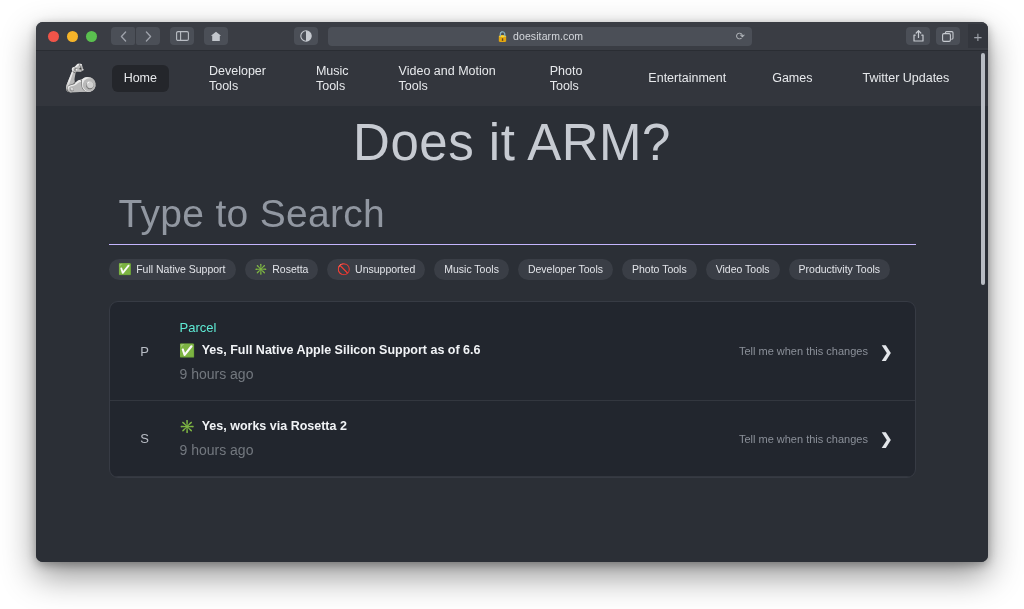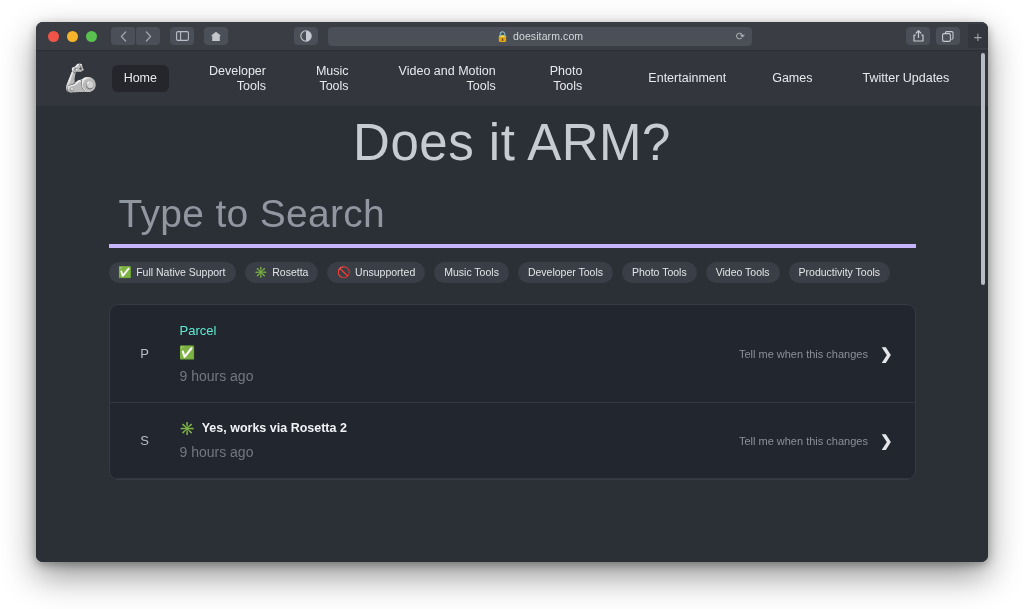--- a/index.html
+++ b/index.html
@@ -151,21 +151,21 @@
     white-space: pre-line;
     max-width: 95px;
   }
   .nav-item.active {
     background: #24262b;
     max-width: none;
   }
   .nav-item.wide { max-width: none; }
 
   
-  .nav-list { display: flex; align-items: center; gap: 0; text-align: right; }
+  .nav-list { display: flex; align-items: center; gap: 0; }
   .nav-list > .nav-item { margin-right: 26px; }
   .nav-list > .nav-item:nth-child(1) { margin-right: 28px; }
   .nav-list > .nav-item:nth-child(4) { margin-right: 30px; }
   .nav-list > .nav-item:nth-child(5) { margin-right: 42px; }
   .nav-list > .nav-item:nth-child(6) { margin-right: 22px; }
 
   
   .hero { text-align: center; padding-top: 8px; }
   .hero-title {
     font-size: 51px;
@@ -184,21 +184,21 @@
 
   
   .search-wrap {
     margin: 22px auto 0;
     width: 807px;
   }
   .search-input {
     width: 100%;
     background: transparent;
     border: none;
-    border-bottom: 4px solid #c4b5fd;
+    border-bottom: 1px solid #c4b5fd;
     outline: none;
     color: #e6e8ec;
     font-family: "Liberation Sans", sans-serif;
     font-size: 39px;
     font-weight: 300;
     padding: 0 0 8px 10px;
     letter-spacing: 0.3px;
   }
   .search-input::placeholder { color: #9197a1; opacity: 1; }
 
@@ -433,20 +433,21 @@
     </div>
 
     <div class="card">
 
       <div class="row">
         <div class="row-initial">P</div>
         <div class="row-body">
           <div class="row-app">Parcel</div>
           <div class="row-status">
             <span class="emoji">✅</span>
+            <span>Yes, Full Native Apple Silicon Support as of 6.6</span>
           </div>
           <div class="row-time">9 hours ago</div>
         </div>
         <div class="row-notify">Tell me when this changes</div>
         <div class="row-chevron">❯</div>
       </div>
 
       <div class="row">
         <div class="row-initial">S</div>
         <div class="row-body">

